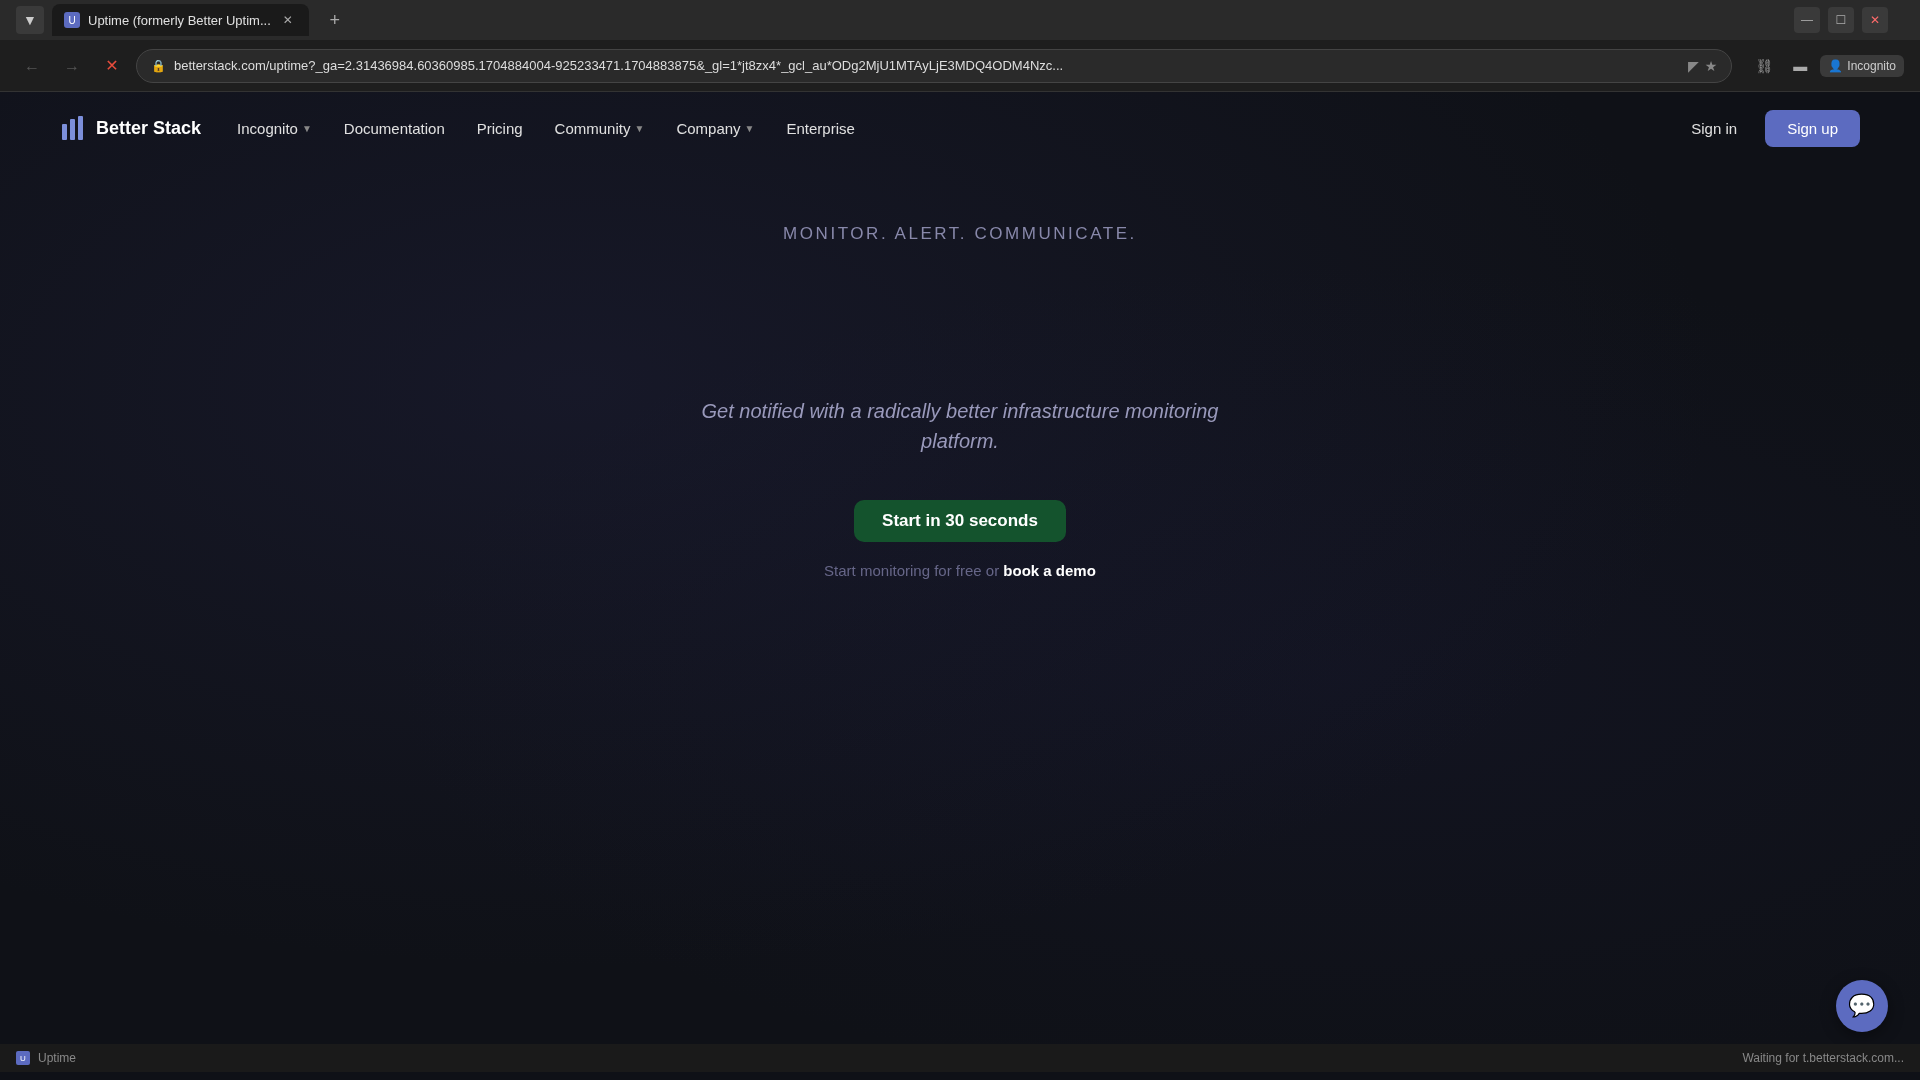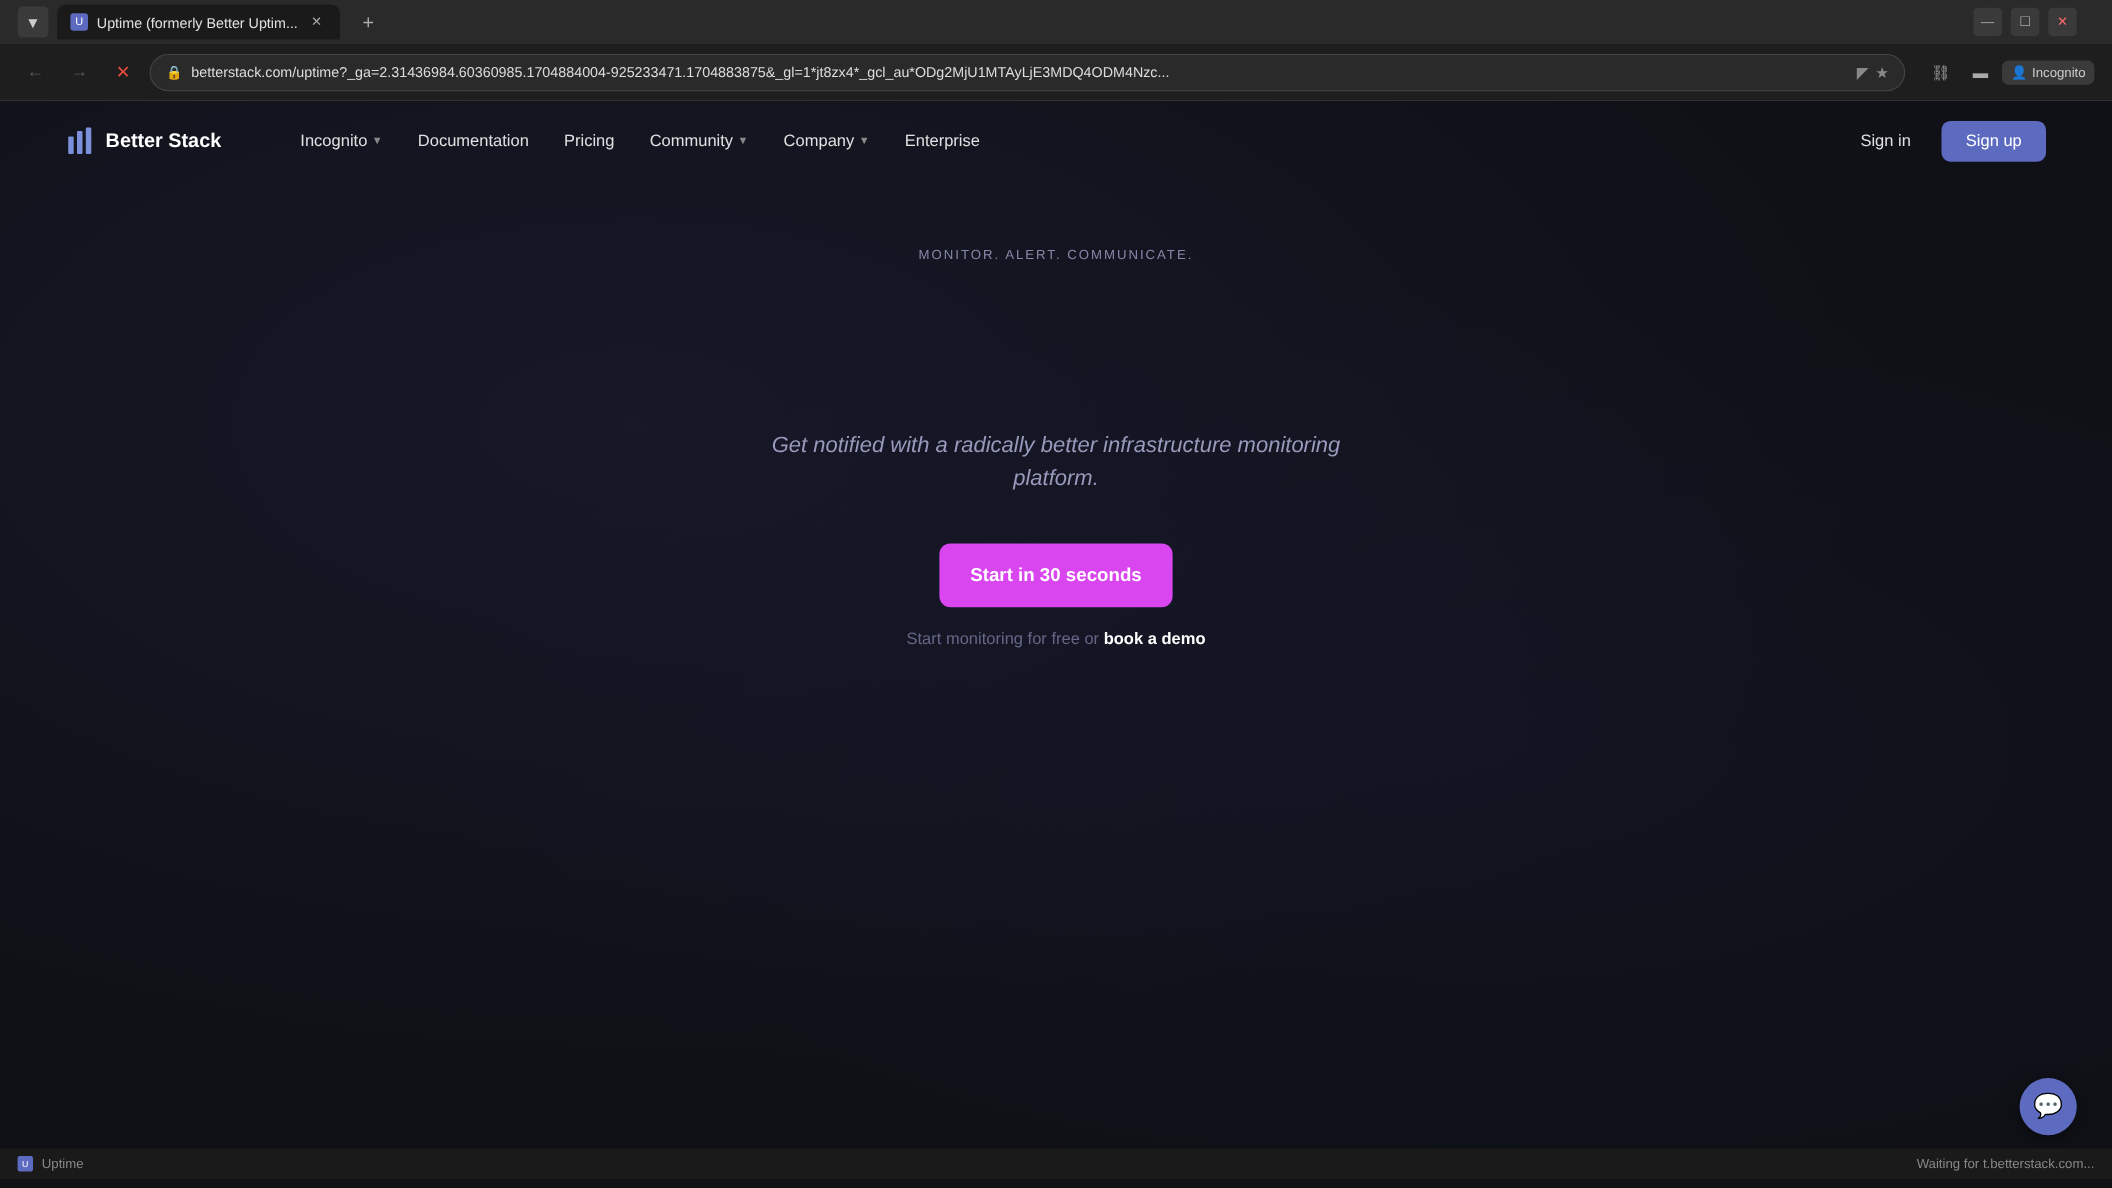--- a/index.html
+++ b/index.html
@@ -212,21 +212,21 @@
     }
 
     .nav-logo {
       display: flex;
       align-items: center;
       gap: 8px;
       color: #fff;
       font-size: 18px;
       font-weight: 600;
       text-decoration: none;
-      margin-right: 56px;
+      margin-right: 20px;
     }
 
     .nav-logo-icon {
       width: 28px;
       height: 28px;
       display: flex;
       align-items: center;
     }
 
     .nav-links {
@@ -286,21 +286,21 @@
       flex-direction: column;
       align-items: center;
       justify-content: center;
       text-align: center;
       padding: 60px 20px 40px;
       position: relative;
       z-index: 10;
     }
 
     .hero-tagline {
-      font-size: 12px;
+      font-size: 17px;
       letter-spacing: 0.15em;
       color: #8888aa;
       font-weight: 500;
       margin-bottom: 32px;
     }
 
     .hero-title {
       font-size: 88px;
       font-weight: 800;
       line-height: 1.05;
@@ -334,22 +334,22 @@
       border-radius: 10px;
       color: #ccc;
       font-size: 16px;
       padding: 0 20px;
       outline: none;
     }
 
     .email-input::placeholder { color: #555; }
 
     .cta-btn {
-      height: 58px;
-      background: #d946ef;
+      height: 42px;
+      background: #14532d;
       color: #fff;
       border: none;
       border-radius: 10px;
       font-size: 17px;
       font-weight: 600;
       padding: 0 28px;
       cursor: pointer;
       white-space: nowrap;
     }
 

